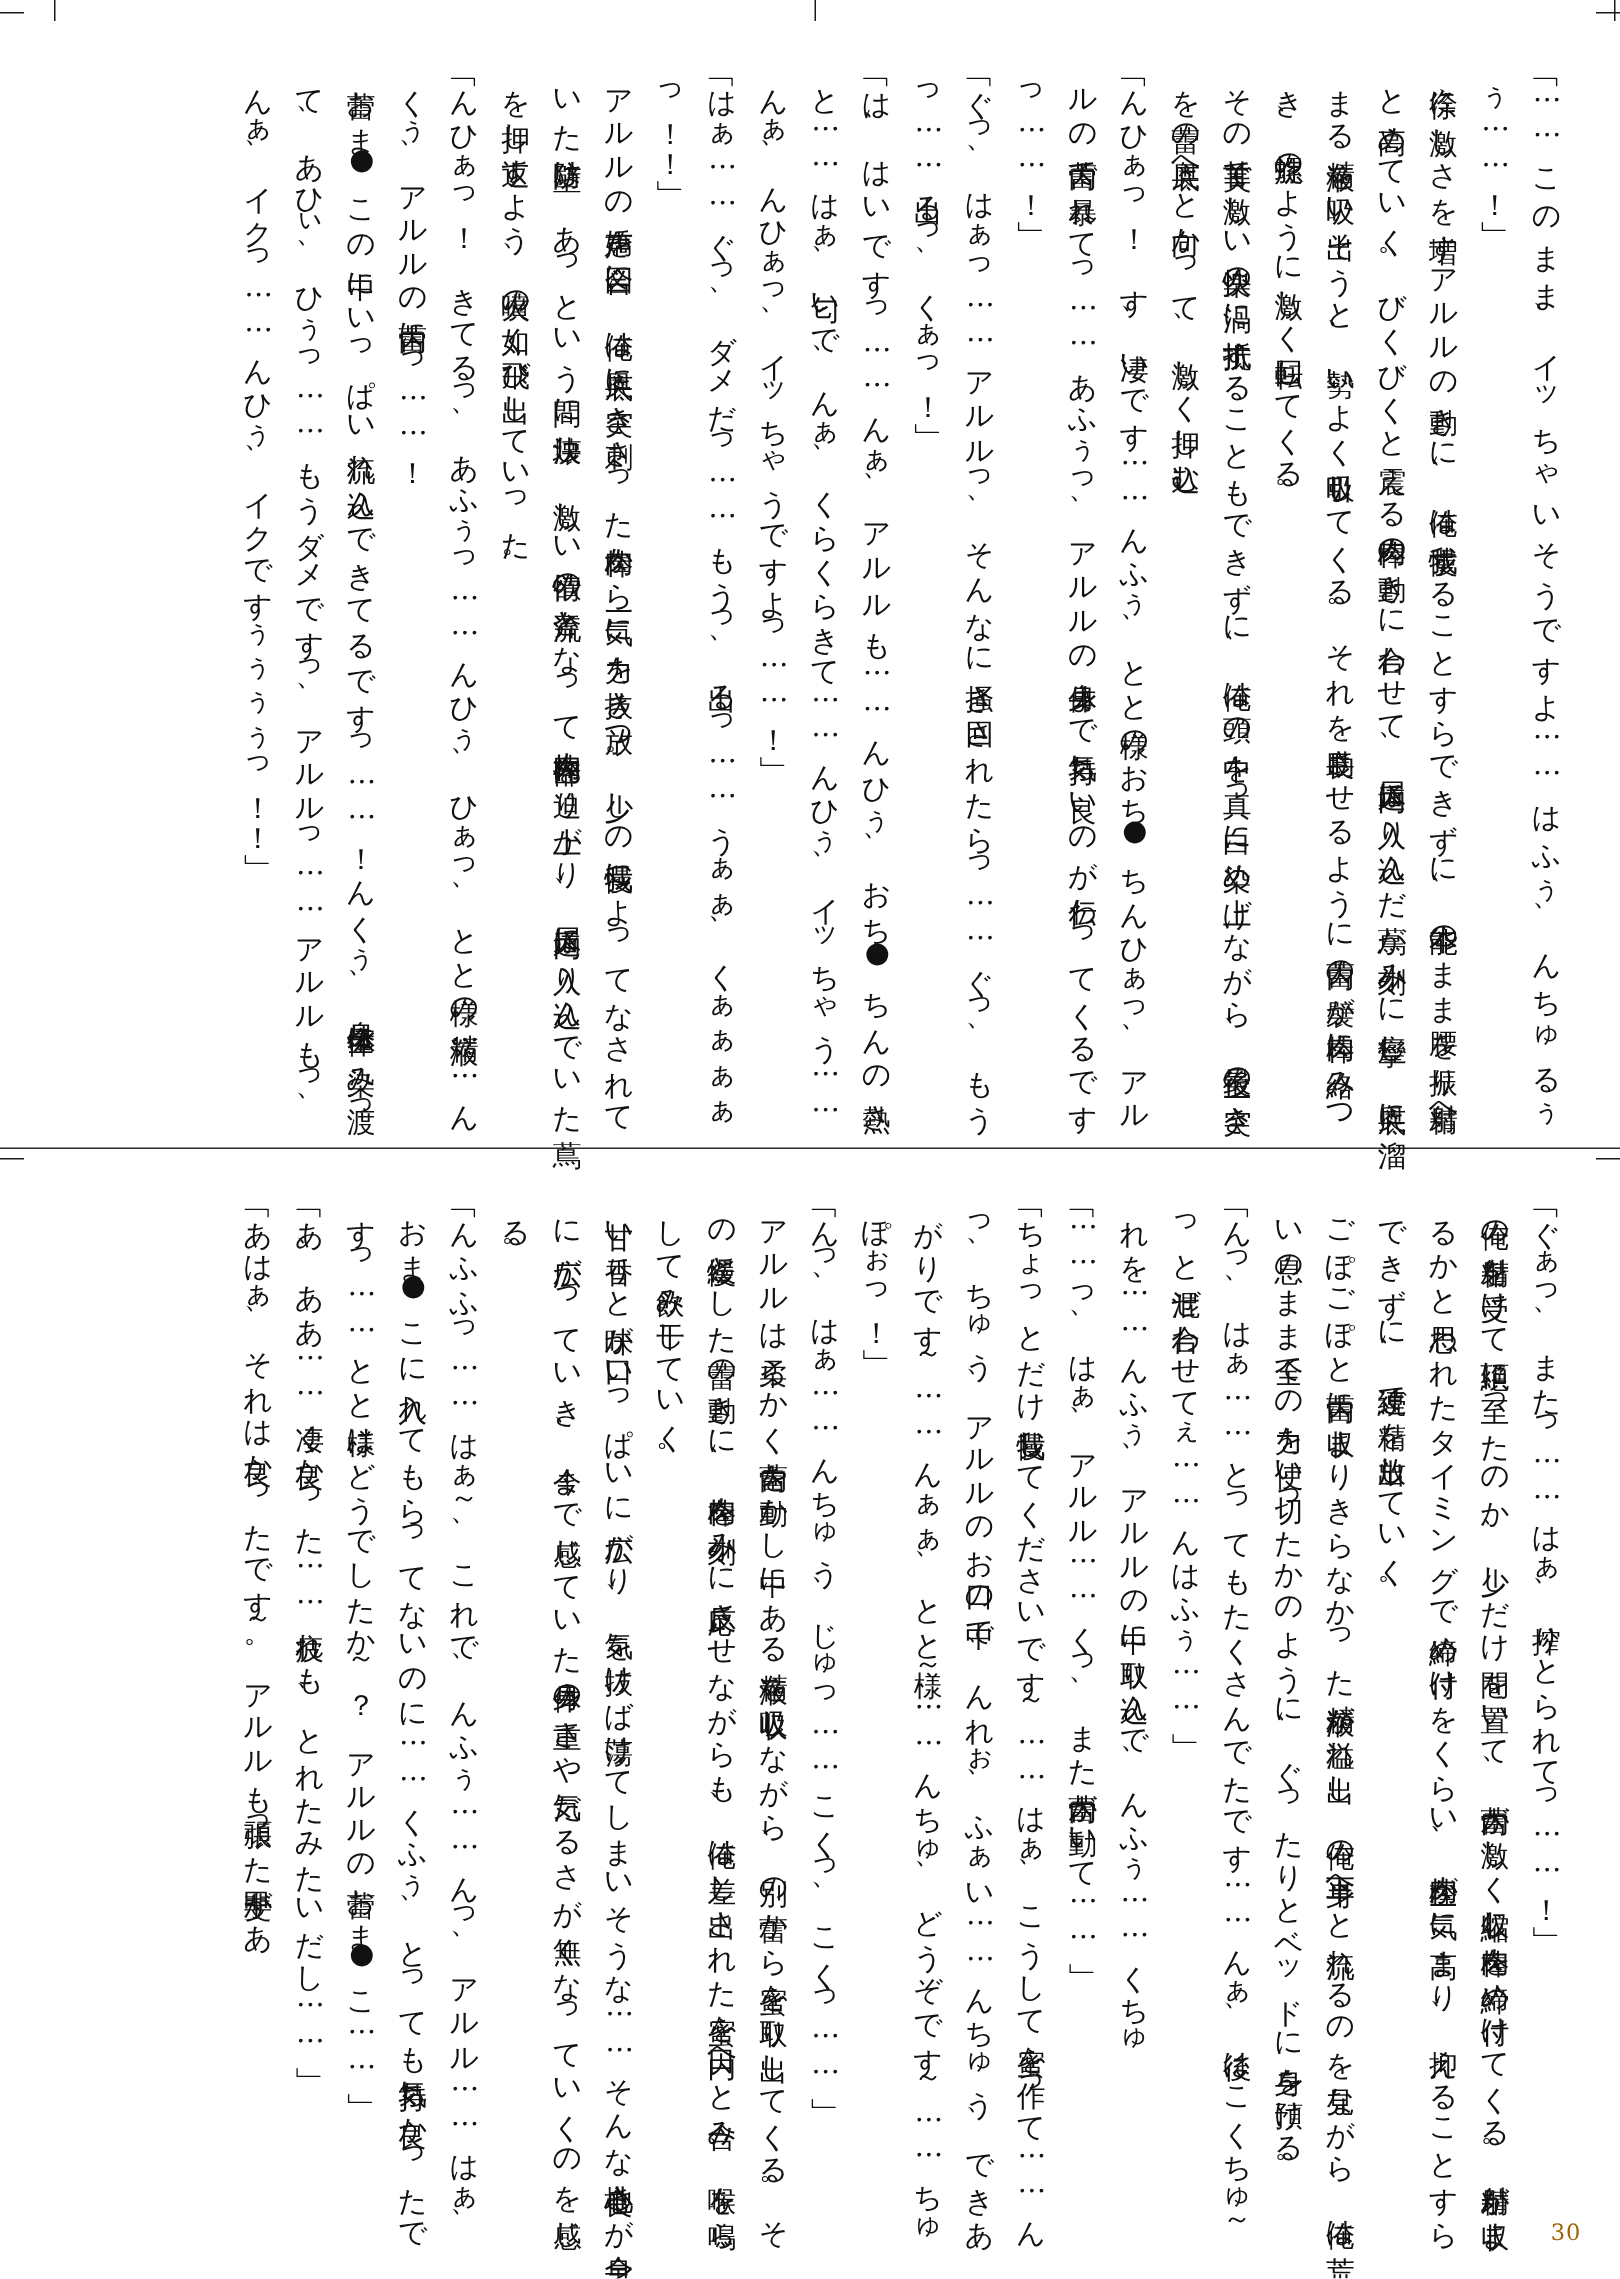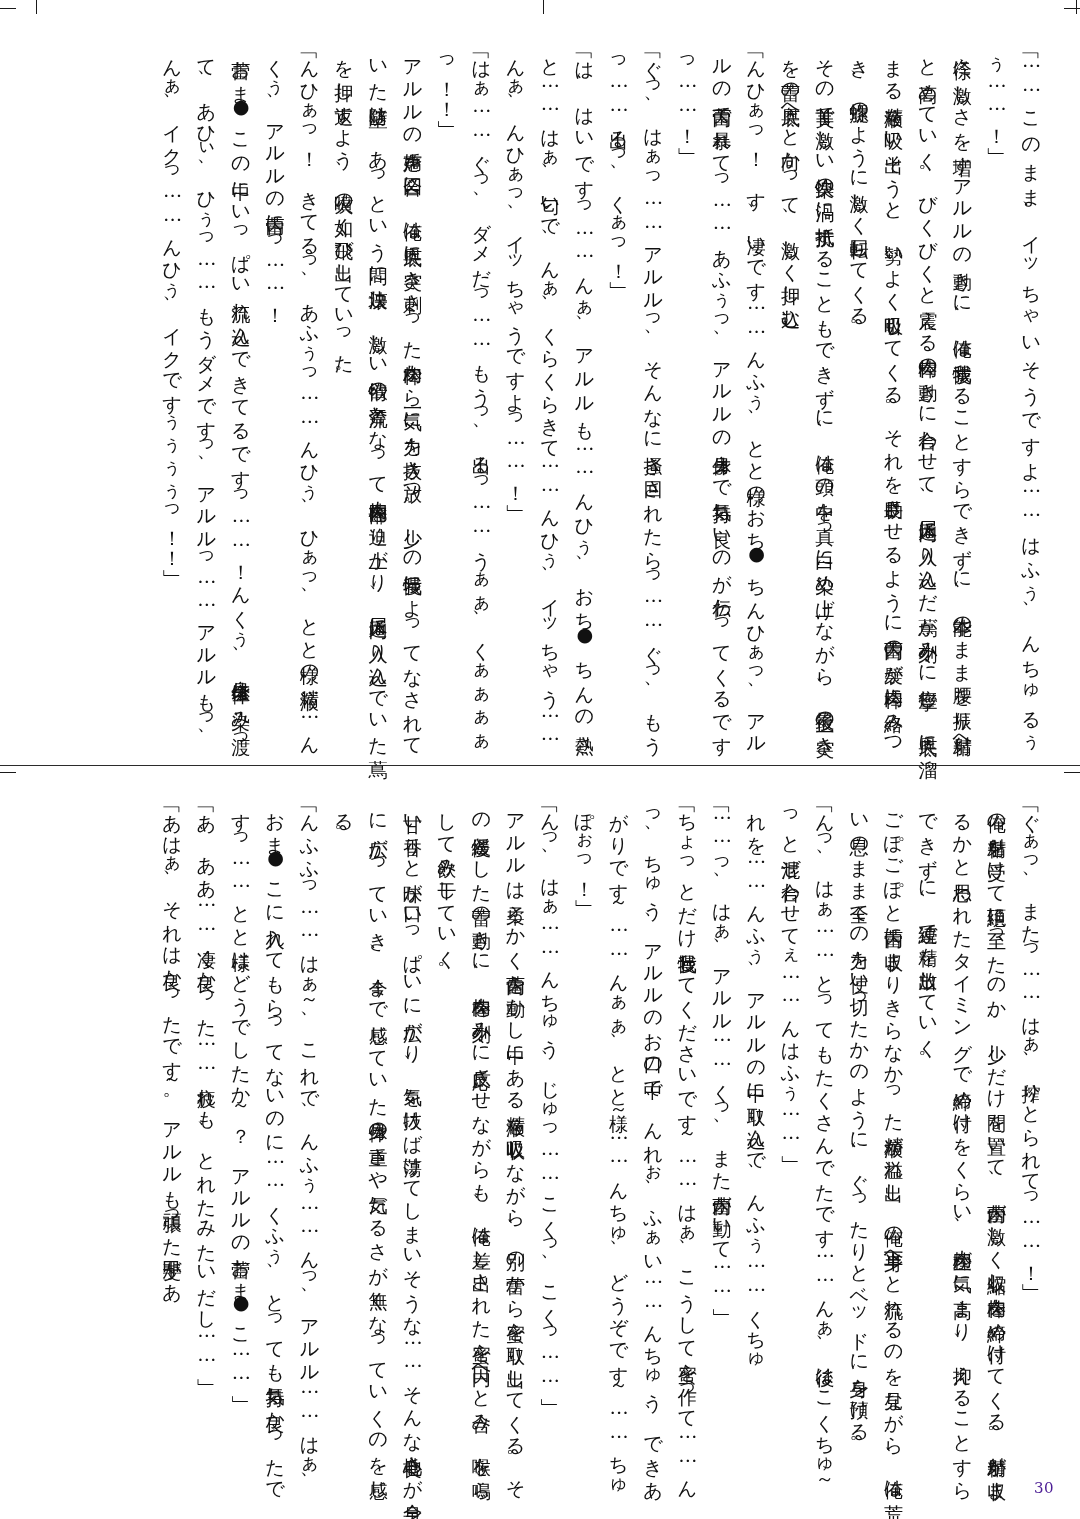--- a/index.html
+++ b/index.html
@@ -65,21 +65,21 @@
     background: #2b2b2b;
   }
 
   
   #page-number {
     position: absolute;
     right: 26px;
     bottom: 22px;
     font-family: "DejaVu Serif", "Liberation Serif", serif;
     font-size: 15px;
-    color: #4c1d95;
+    color: #a16207;
     letter-spacing: 0.5px;
   }
 </style>
 </head>
 <body>
 
 <div id="page">
 
   <div class="crop-mark cm-v" style="left:36px;  top:0;"></div>
   <div class="crop-mark cm-v" style="left:543px; top:0;"></div>

